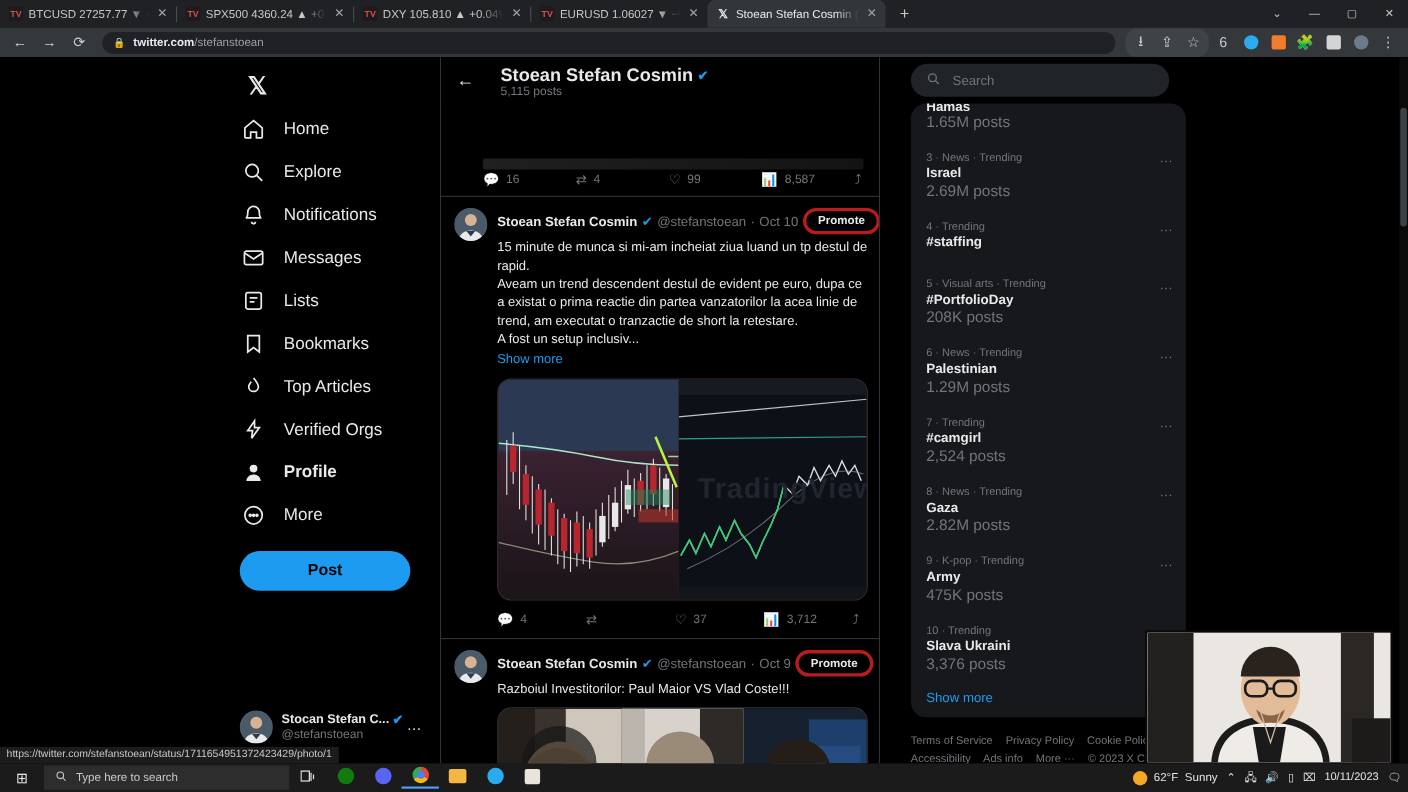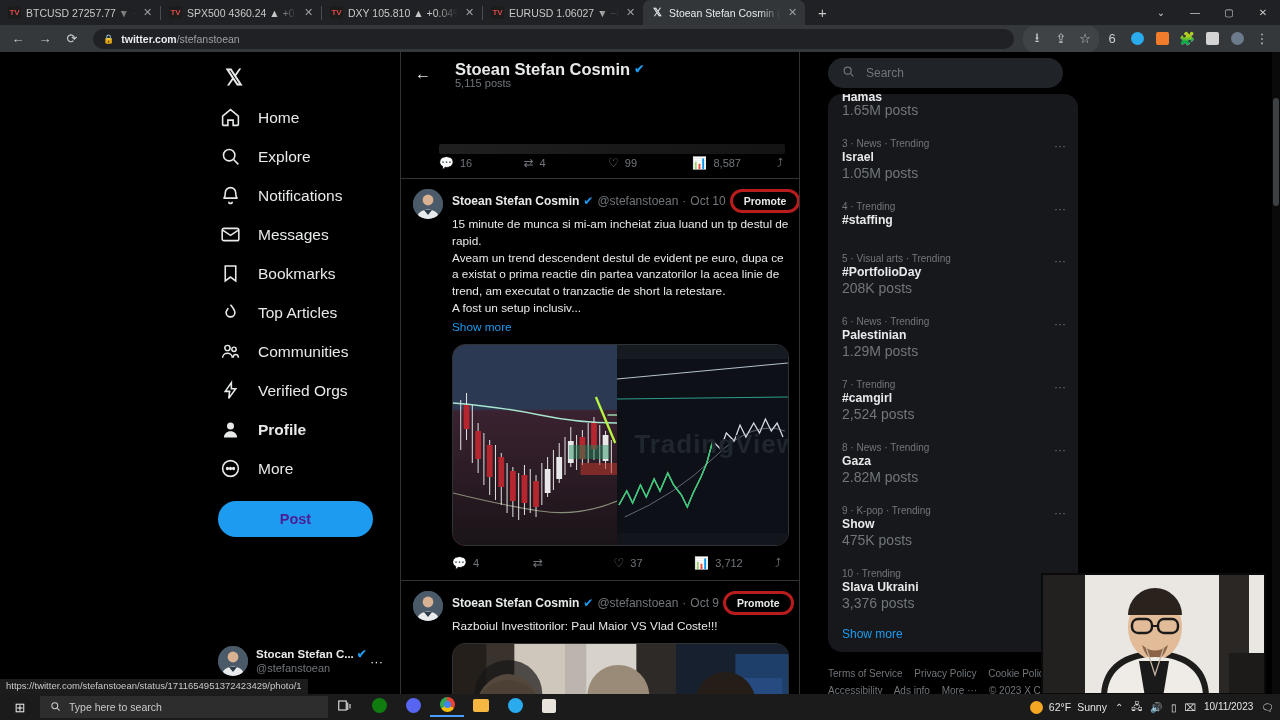--- a/index.html
+++ b/index.html
@@ -75,21 +75,21 @@
   .x-logo { width:40px; height:40px; display:flex; align-items:center; justify-content:center;
             color:#e7e9ea; font-size:22px; font-weight:bold; margin-left:-4px; }
   .nav-item {
     display:flex; align-items:center; gap:16px; height:39px; color:#e7e9ea;
     font-size:15.5px; cursor:pointer;
   }
   .nav-item .ni-ico { width:24px; height:24px; flex:0 0 24px; display:flex; align-items:center; justify-content:center;}
   .nav-item.active .ni-label { font-weight:bold; }
   .post-btn {
     margin-top:13px; width:155px; height:36px; border-radius:18px; background:#1d9bf0;
-    color:#4c1d95; font-size:14.5px; font-weight:bold; display:flex; align-items:center;
+    color:#000000; font-size:14.5px; font-weight:bold; display:flex; align-items:center;
     justify-content:center; border:none; cursor:pointer;
   }
   .acct-widget {
     position:absolute; left:218px; bottom:12px; width:165px; height:42px;
     display:flex; align-items:center; gap:8px;
   }
   .acct-av { width:30px; height:30px; border-radius:50%; flex:0 0 30px; overflow:hidden; background:#3a4a5a;}
   .acct-txt { flex:1 1 auto; min-width:0; line-height:1.25;}
   .acct-name { font-size:11.5px; color:#e7e9ea; font-weight:bold; white-space:nowrap; display:flex; align-items:center; gap:3px;}
   .acct-handle { font-size:11px; color:#71767b; white-space:nowrap;}
@@ -187,21 +187,21 @@
     background:linear-gradient(180deg,#e8e6e2 0%,#dedad4 40%,#c9c4bd 100%);
   }
 
   
   .taskbar {
     position:absolute; left:0; bottom:0; width:1280px; height:26px; background:#1b1b1b;
     display:flex; align-items:center; z-index:30;
   }
   .tb-start { width:40px; text-align:center; color:#e4e4e4; font-size:13px;}
   .tb-search {
-    width:288px; height:22px; background:#2d2d2d; display:flex; align-items:center;
+    width:223px; height:22px; background:#2d2d2d; display:flex; align-items:center;
     gap:8px; padding:0 10px; color:#c9c9c9; font-size:10.5px;
   }
   .tb-app { width:34px; text-align:center; font-size:13px; position:relative;}
   .tb-tray { margin-left:auto; display:flex; align-items:center; gap:8px; padding-right:6px; color:#e4e4e4; font-size:10px;}
   .tb-weather { display:flex; align-items:center; gap:6px; font-size:10.5px; color:#e4e4e4;}
   .sun { width:13px; height:13px; border-radius:50%; background:#f5a623; display:inline-block;}
   .tb-clock { text-align:right; line-height:1.0; font-size:10px;}
 </style>
 </head>
 <body>
@@ -314,42 +314,41 @@
           <svg width="21" height="21" viewBox="0 0 24 24" fill="none" stroke="#e7e9ea" stroke-width="1.8">
               <rect x="2.5" y="5" width="19" height="14" rx="2"></rect>
               <path d="m3 7 9 6 9-6"></path>
             </svg>
         </span>
         <span class="ni-label">Messages</span>
       </div>
       <div class="nav-item">
         <span class="ni-ico">
           <svg width="21" height="21" viewBox="0 0 24 24" fill="none" stroke="#e7e9ea" stroke-width="1.8">
+              <rect x="4" y="3.5" width="16" height="17" rx="2"></rect>
+              <path d="M8 9h8M8 13h5"></path>
+            </svg>
+        </span>
+        <span class="ni-label">Lists</span>
+      </div>
+      <div class="nav-item">
+        <span class="ni-ico">
+          <svg width="21" height="21" viewBox="0 0 24 24" fill="none" stroke="#e7e9ea" stroke-width="1.8">
               <path d="M6 3.5h12v17l-6-4.5-6 4.5z"></path>
             </svg>
         </span>
         <span class="ni-label">Bookmarks</span>
       </div>
       <div class="nav-item">
         <span class="ni-ico">
           <svg width="21" height="21" viewBox="0 0 24 24" fill="none" stroke="#e7e9ea" stroke-width="1.8">
               <path d="M12 3c3 4 5 6 5 9a5 5 0 0 1-10 0c0-2 1.5-3.5 2.5-5"></path>
             </svg>
         </span>
         <span class="ni-label">Top Articles</span>
-      </div>
-      <div class="nav-item">
-        <span class="ni-ico">
-          <svg width="21" height="21" viewBox="0 0 24 24" fill="none" stroke="#e7e9ea" stroke-width="1.7">
-              <circle cx="8.5" cy="8" r="3"></circle>
-              <circle cx="16" cy="9.5" r="2.5"></circle>
-              <path d="M3 19c0-3 2.5-5 5.5-5s5.5 2 5.5 5M15 19c0-2.2 1-3.5 3-3.5S21 17 21 19"></path>
-            </svg>
-        </span>
-        <span class="ni-label">Communities</span>
       </div>
       <div class="nav-item">
         <span class="ni-ico">
           <svg width="21" height="21" viewBox="0 0 24 24" fill="none" stroke="#e7e9ea" stroke-width="1.8">
               <path d="M13 3 6 13h5l-1 8 8-11h-5z"></path>
             </svg>
         </span>
         <span class="ni-label">Verified Orgs</span>
       </div>
       <div class="nav-item active">
@@ -645,21 +644,21 @@
       </div>
 
       <div class="trends">
         <div class="trend-row" style="padding-top:0;">
           <div class="tr-name" style="margin-top:-4px;overflow:hidden;height:11px;">Hamas</div>
           <div class="tr-count">1.65M posts</div>
         </div>
         <div class="trend-row" style="padding-top:13px;">
           <div class="tr-meta">3 · News · Trending</div>
           <div class="tr-name">Israel</div>
-          <div class="tr-count">1.05M posts</div>
+          <div class="tr-count">2.69M posts</div>
           <div class="tr-dots" style="top:14px;">···</div>
         </div>
         <div class="trend-row" style="padding-top:13px;padding-bottom:13px;">
           <div class="tr-meta">4 · Trending</div>
           <div class="tr-name">#staffing</div>
           <div class="tr-dots" style="top:14px;">···</div>
         </div>
         <div class="trend-row" style="padding-top:13px;">
           <div class="tr-meta">5 · Visual arts · Trending</div>
           <div class="tr-name">#PortfolioDay</div>
@@ -679,21 +678,21 @@
           <div class="tr-dots" style="top:14px;">···</div>
         </div>
         <div class="trend-row" style="padding-top:13px;">
           <div class="tr-meta">8 · News · Trending</div>
           <div class="tr-name">Gaza</div>
           <div class="tr-count">2.82M posts</div>
           <div class="tr-dots" style="top:14px;">···</div>
         </div>
         <div class="trend-row" style="padding-top:13px;">
           <div class="tr-meta">9 · K-pop · Trending</div>
-          <div class="tr-name">Show</div>
+          <div class="tr-name">Army</div>
           <div class="tr-count">475K posts</div>
           <div class="tr-dots" style="top:14px;">···</div>
         </div>
         <div class="trend-row" style="padding-top:13px;">
           <div class="tr-meta">10 · Trending</div>
           <div class="tr-name">Slava Ukraini</div>
           <div class="tr-count">3,376 posts</div>
           <div class="tr-dots" style="top:14px;">···</div>
         </div>
         <div class="showmore-row">Show more</div>

